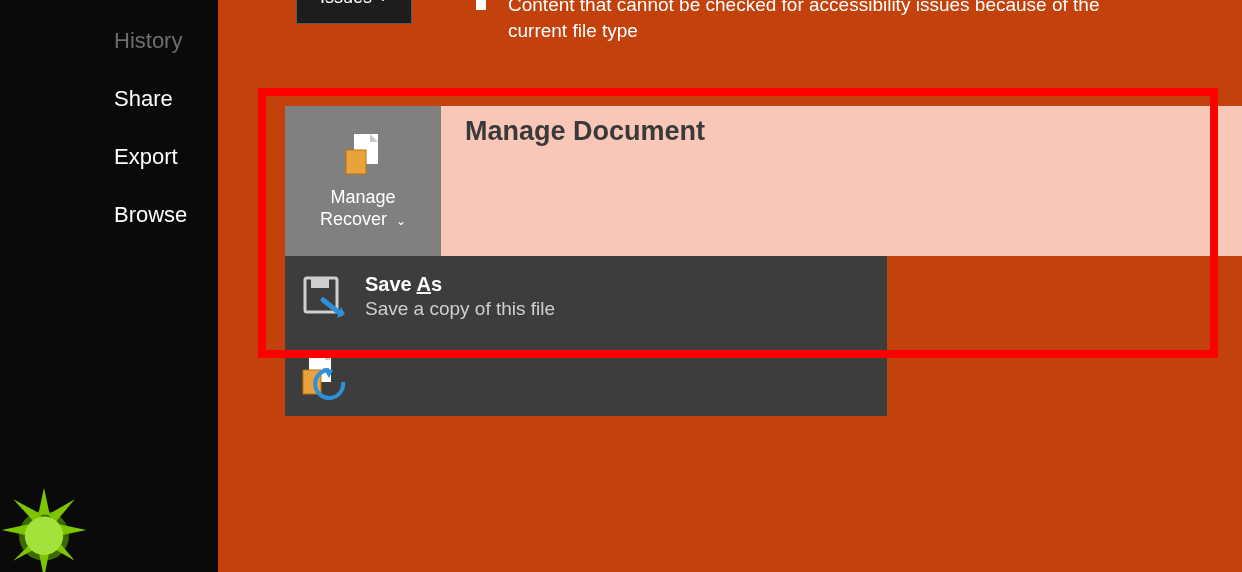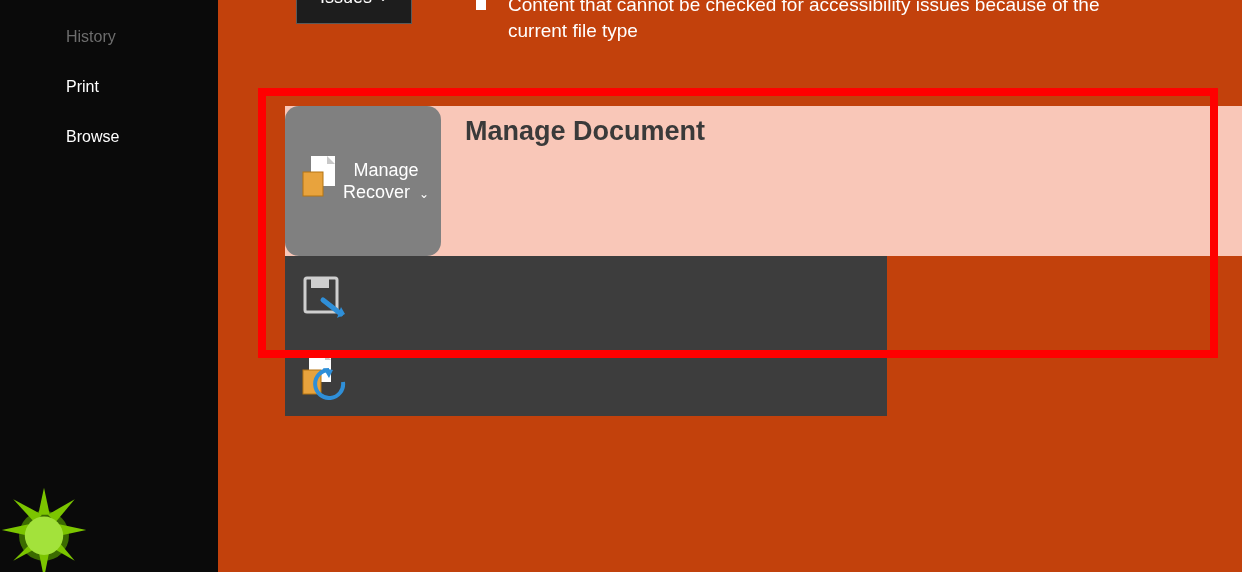--- a/index.html
+++ b/index.html
@@ -8,22 +8,23 @@
   .sidebar {
     position: absolute;
     left: 0; top: 0;
     width: 218px; height: 572px;
     background: #0a0a0a;
     padding-top: 12px;
   }
   .sidebar-item {
     padding: 16px 0 16px 66px;
     color: #ffffff;
-    font-size: 16px;
+    font-size: 22px;
     cursor: pointer;
+    margin-left: 48px;
   }
   .sidebar-item.disabled { color: #6d6d6d; }
 
   .content {
     position: absolute;
     left: 218px; top: 0;
     width: 1052px; height: 572px;
     background: #c2410c;
   }
 
@@ -68,25 +69,24 @@
     position: absolute;
     left: 67px; top: 106px;
     width: 1050px; height: 150px;
     background: #f9c7b8;
     display: flex;
   }
   .manage-btn {
     width: 156px; height: 150px;
     background: #808080;
     color: #fff;
-    display: flex; flex-direction: row; align-items: center; justify-content: center;
+    display: flex; flex-direction: column; align-items: center; justify-content: center;
     font-size: 18px; line-height: 1.25;
     text-align: center;
     cursor: pointer;
-    border-radius: 14px;
   }
   .manage-btn svg { margin-bottom: 8px; }
   .manage-btn .chev { font-size: 12px; margin-left: 4px; }
   .manage-title {
     padding: 10px 24px;
     color: #3a3a3a;
     font-size: 27px;
     font-weight: bold;
   }
 
@@ -112,21 +112,22 @@
     position: absolute;
     left: -4px; bottom: -6px;
     width: 96px; height: 96px;
   }
 </style>
 </head>
 <body>
 
 <div class="sidebar">
   <div class="sidebar-item disabled">History</div>
-  <div class="sidebar-item">Print</div>
+  <div class="sidebar-item">Share</div>
+  <div class="sidebar-item">Export</div>
   <div class="sidebar-item">Browse</div>
 </div>
 
 <div class="content">
 
   <div class="issues-btn">
     <span>Issues</span>
     <span class="chev">⌄</span>
   </div>
 
@@ -153,20 +154,26 @@
 
   <div class="menu">
     <div class="menu-item">
       <div class="icon">
         <svg width="48" height="48" viewBox="0 0 48 48">
           <rect x="6" y="6" width="32" height="34" rx="2" fill="none" stroke="#cfcfcf" stroke-width="3"></rect>
           <rect x="12" y="6" width="18" height="10" fill="#cfcfcf"></rect>
           <path d="M24 28 L42 42" stroke="#2f8fd8" stroke-width="5" stroke-linecap="round"></path>
           <polygon points="38,46 46,42 42,35" fill="#2f8fd8"></polygon>
         </svg>
+      </div>
+      <div>
+        <div class="title">
+          <span>Save </span><span class="ul">A</span><span>s</span>
+        </div>
+        <div class="desc">Save a copy of this file</div>
       </div>
     </div>
 
     <div class="menu-item">
       <div class="icon">
         <svg width="48" height="48" viewBox="0 0 48 48">
           <rect x="10" y="2" width="22" height="28" fill="#ffffff"></rect>
           <polygon points="26,2 32,8 26,8" fill="#c8c8c8"></polygon>
           <rect x="4" y="18" width="18" height="24" fill="#e8a33d" stroke="#b57512" stroke-width="1"></rect>
           <path d="M44 30 A14 14 0 1 1 30 18" fill="none" stroke="#2f8fd8" stroke-width="4"></path>

